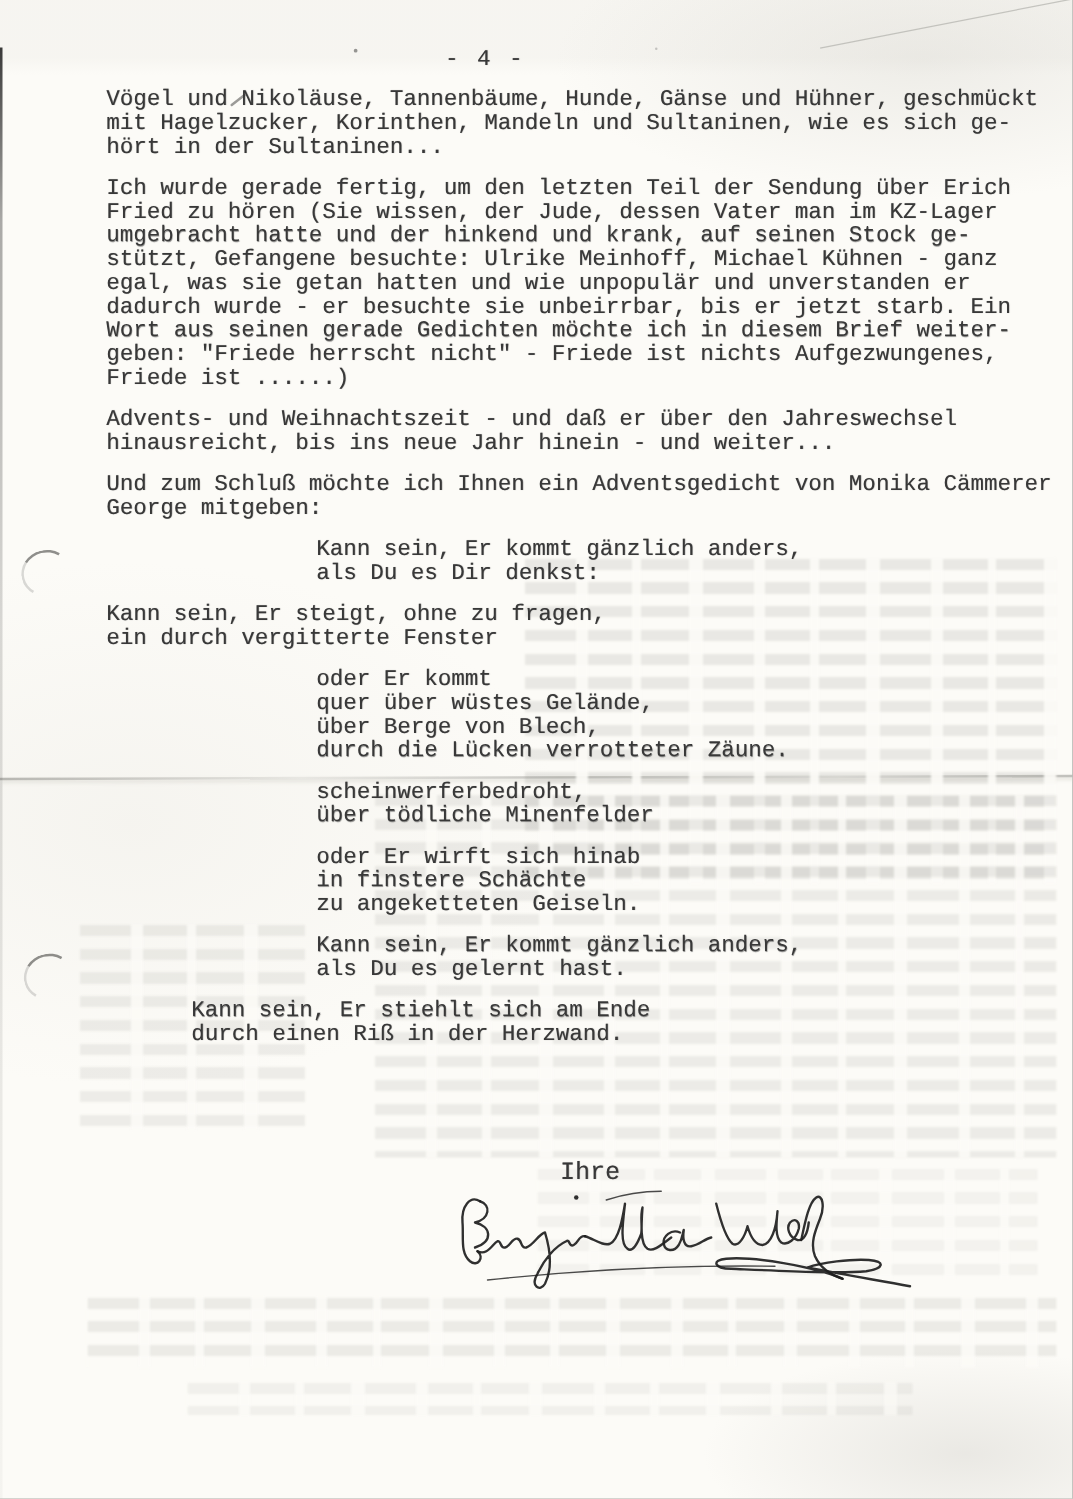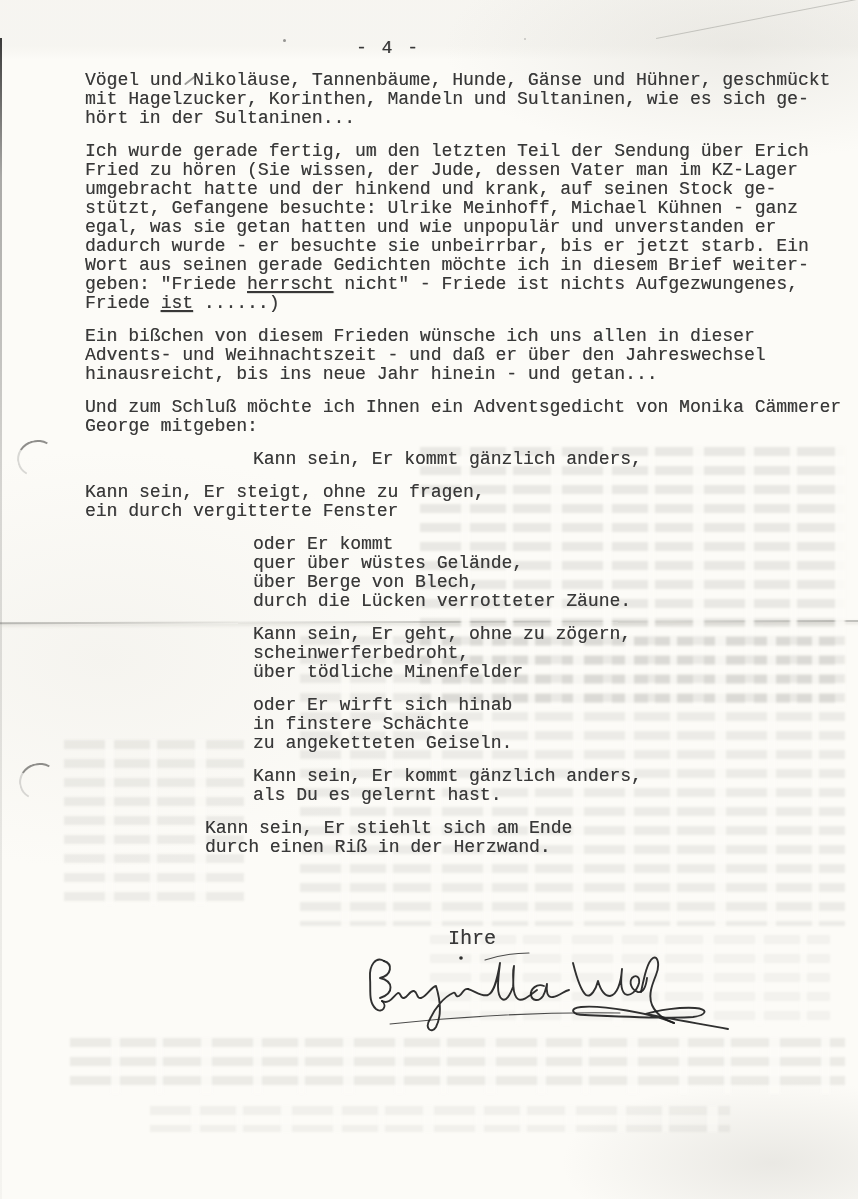--- a/index.html
+++ b/index.html
@@ -81,21 +81,21 @@
     font-size: 18px; line-height: 19px; letter-spacing: 2px;
     text-shadow: 0.3px 0.3px 0.6px rgba(55,55,55,0.55);
   }
   .letter-body {
     position: absolute; left: 85px; top: 71px; width: 762px;
     font-size: 18px; line-height: 19px;
     text-shadow: 0.3px 0.3px 0.6px rgba(55,55,55,0.55);
   }
   .block { margin: 0 0 14px 0; }
   .line  { white-space: pre; }
-  .u { text-decoration: underline; text-decoration-thickness: 1.5px; text-underline-offset: 2px; }
+  .u { text-decoration-thickness: 1.5px; text-underline-offset: 2px; }
 
   .closing {
     position: absolute; left: 448px; top: 929px;
     font-size: 20px; line-height: 19px;
     text-shadow: 0.3px 0.3px 0.6px rgba(55,55,55,0.55);
   }
 
   .signature {
     position: absolute; left: 340px; top: 945px; width: 400px; height: 90px;
   }
@@ -138,56 +138,55 @@
         <div class="line">Fried zu hören (Sie wissen, der Jude, dessen Vater man im KZ-Lager</div>
         <div class="line">umgebracht hatte und der hinkend und krank, auf seinen Stock ge-</div>
         <div class="line">stützt, Gefangene besuchte: Ulrike Meinhoff, Michael Kühnen - ganz</div>
         <div class="line">egal, was sie getan hatten und wie unpopulär und unverstanden er</div>
         <div class="line">dadurch wurde - er besuchte sie unbeirrbar, bis er jetzt starb. Ein</div>
         <div class="line">Wort aus seinen gerade Gedichten möchte ich in diesem Brief weiter-</div>
         <div class="line"><span>geben: "Friede </span><span class="u">herrscht</span><span> nicht" - Friede ist nichts Aufgezwungenes,</span></div>
         <div class="line"><span>Friede </span><span class="u">ist</span><span> ......)</span></div>
       </div>
       <div class="block">
-        <div class="line">Ein bißchen von diesem Frieden wünsche ich uns allen in dieser</div>
         <div class="line">Advents- und Weihnachtszeit - und daß er über den Jahreswechsel</div>
-        <div class="line">hinausreicht, bis ins neue Jahr hinein - und getan...</div>
+        <div class="line">hinausreicht, bis ins neue Jahr hinein - und weiter...</div>
       </div>
       <div class="block">
         <div class="line">Und zum Schluß möchte ich Ihnen ein Adventsgedicht von Monika Cämmerer</div>
         <div class="line">George mitgeben:</div>
       </div>
       <div class="block" style="margin-left: 168px;">
         <div class="line">Kann sein, Er kommt gänzlich anders,</div>
+        <div class="line">als Du es Dir denkst:</div>
       </div>
       <div class="block" style="">
         <div class="line">Kann sein, Er steigt, ohne zu fragen,</div>
         <div class="line">ein durch vergitterte Fenster</div>
       </div>
       <div class="block" style="margin-left: 168px;">
         <div class="line">oder Er kommt</div>
         <div class="line">quer über wüstes Gelände,</div>
         <div class="line">über Berge von Blech,</div>
         <div class="line">durch die Lücken verrotteter Zäune.</div>
       </div>
       <div class="block" style="margin-left: 168px;">
-        <div class="line">Kann sein, Er geht, ohne zu zögern,</div>
         <div class="line">scheinwerferbedroht,</div>
         <div class="line">über tödliche Minenfelder</div>
       </div>
       <div class="block" style="margin-left: 168px;">
         <div class="line">oder Er wirft sich hinab</div>
         <div class="line">in finstere Schächte</div>
         <div class="line">zu angeketteten Geiseln.</div>
       </div>
       <div class="block" style="margin-left: 168px;">
         <div class="line">Kann sein, Er kommt gänzlich anders,</div>
         <div class="line">als Du es gelernt hast.</div>
       </div>
-      <div class="block" style="margin-left: 120px;">
+      <div class="block" style="margin-left: 68px;">
         <div class="line">Kann sein, Er stiehlt sich am Ende</div>
         <div class="line">durch einen Riß in der Herzwand.</div>
       </div>
     </div>
 
   <div class="closing">Ihre</div>
 
   <svg class="signature" viewBox="0 0 400 90" role="img" aria-label="Birgitta Wolf">
 
     <path d="M 44,16 C 36,11 29,20 30,33 C 31,45 28,57 36,64 C 42,69 48,61 42,56"></path>

